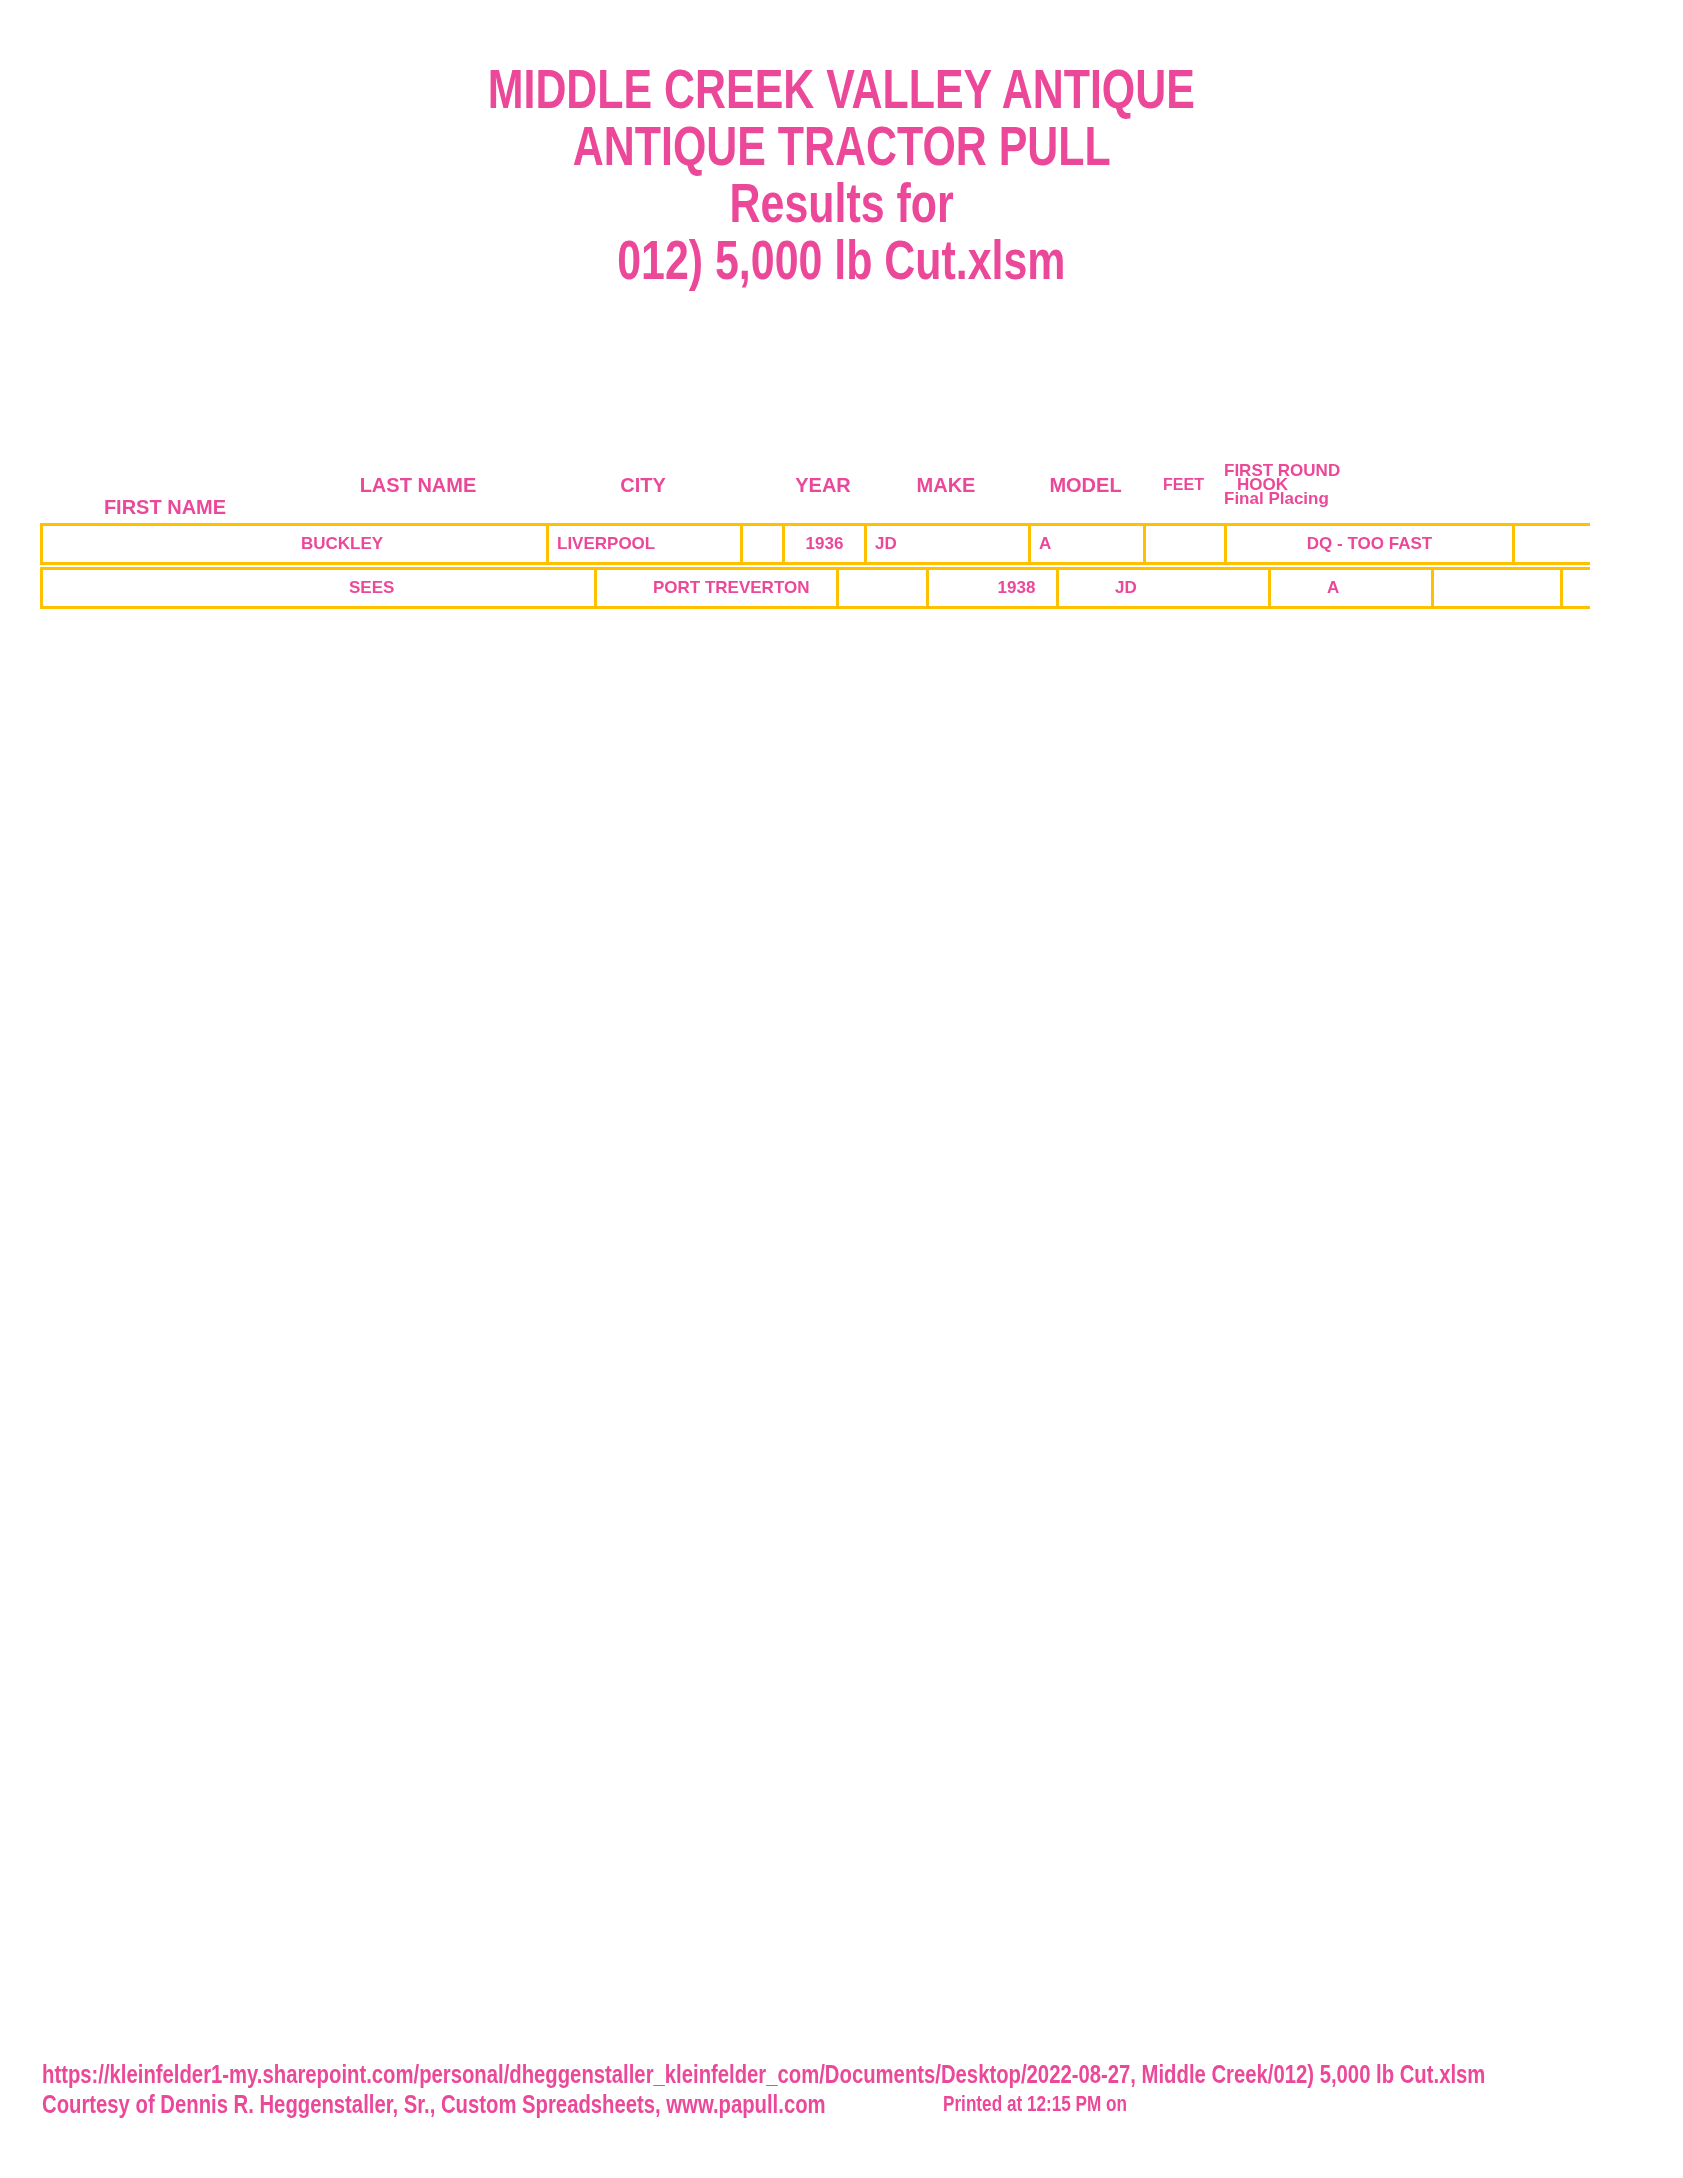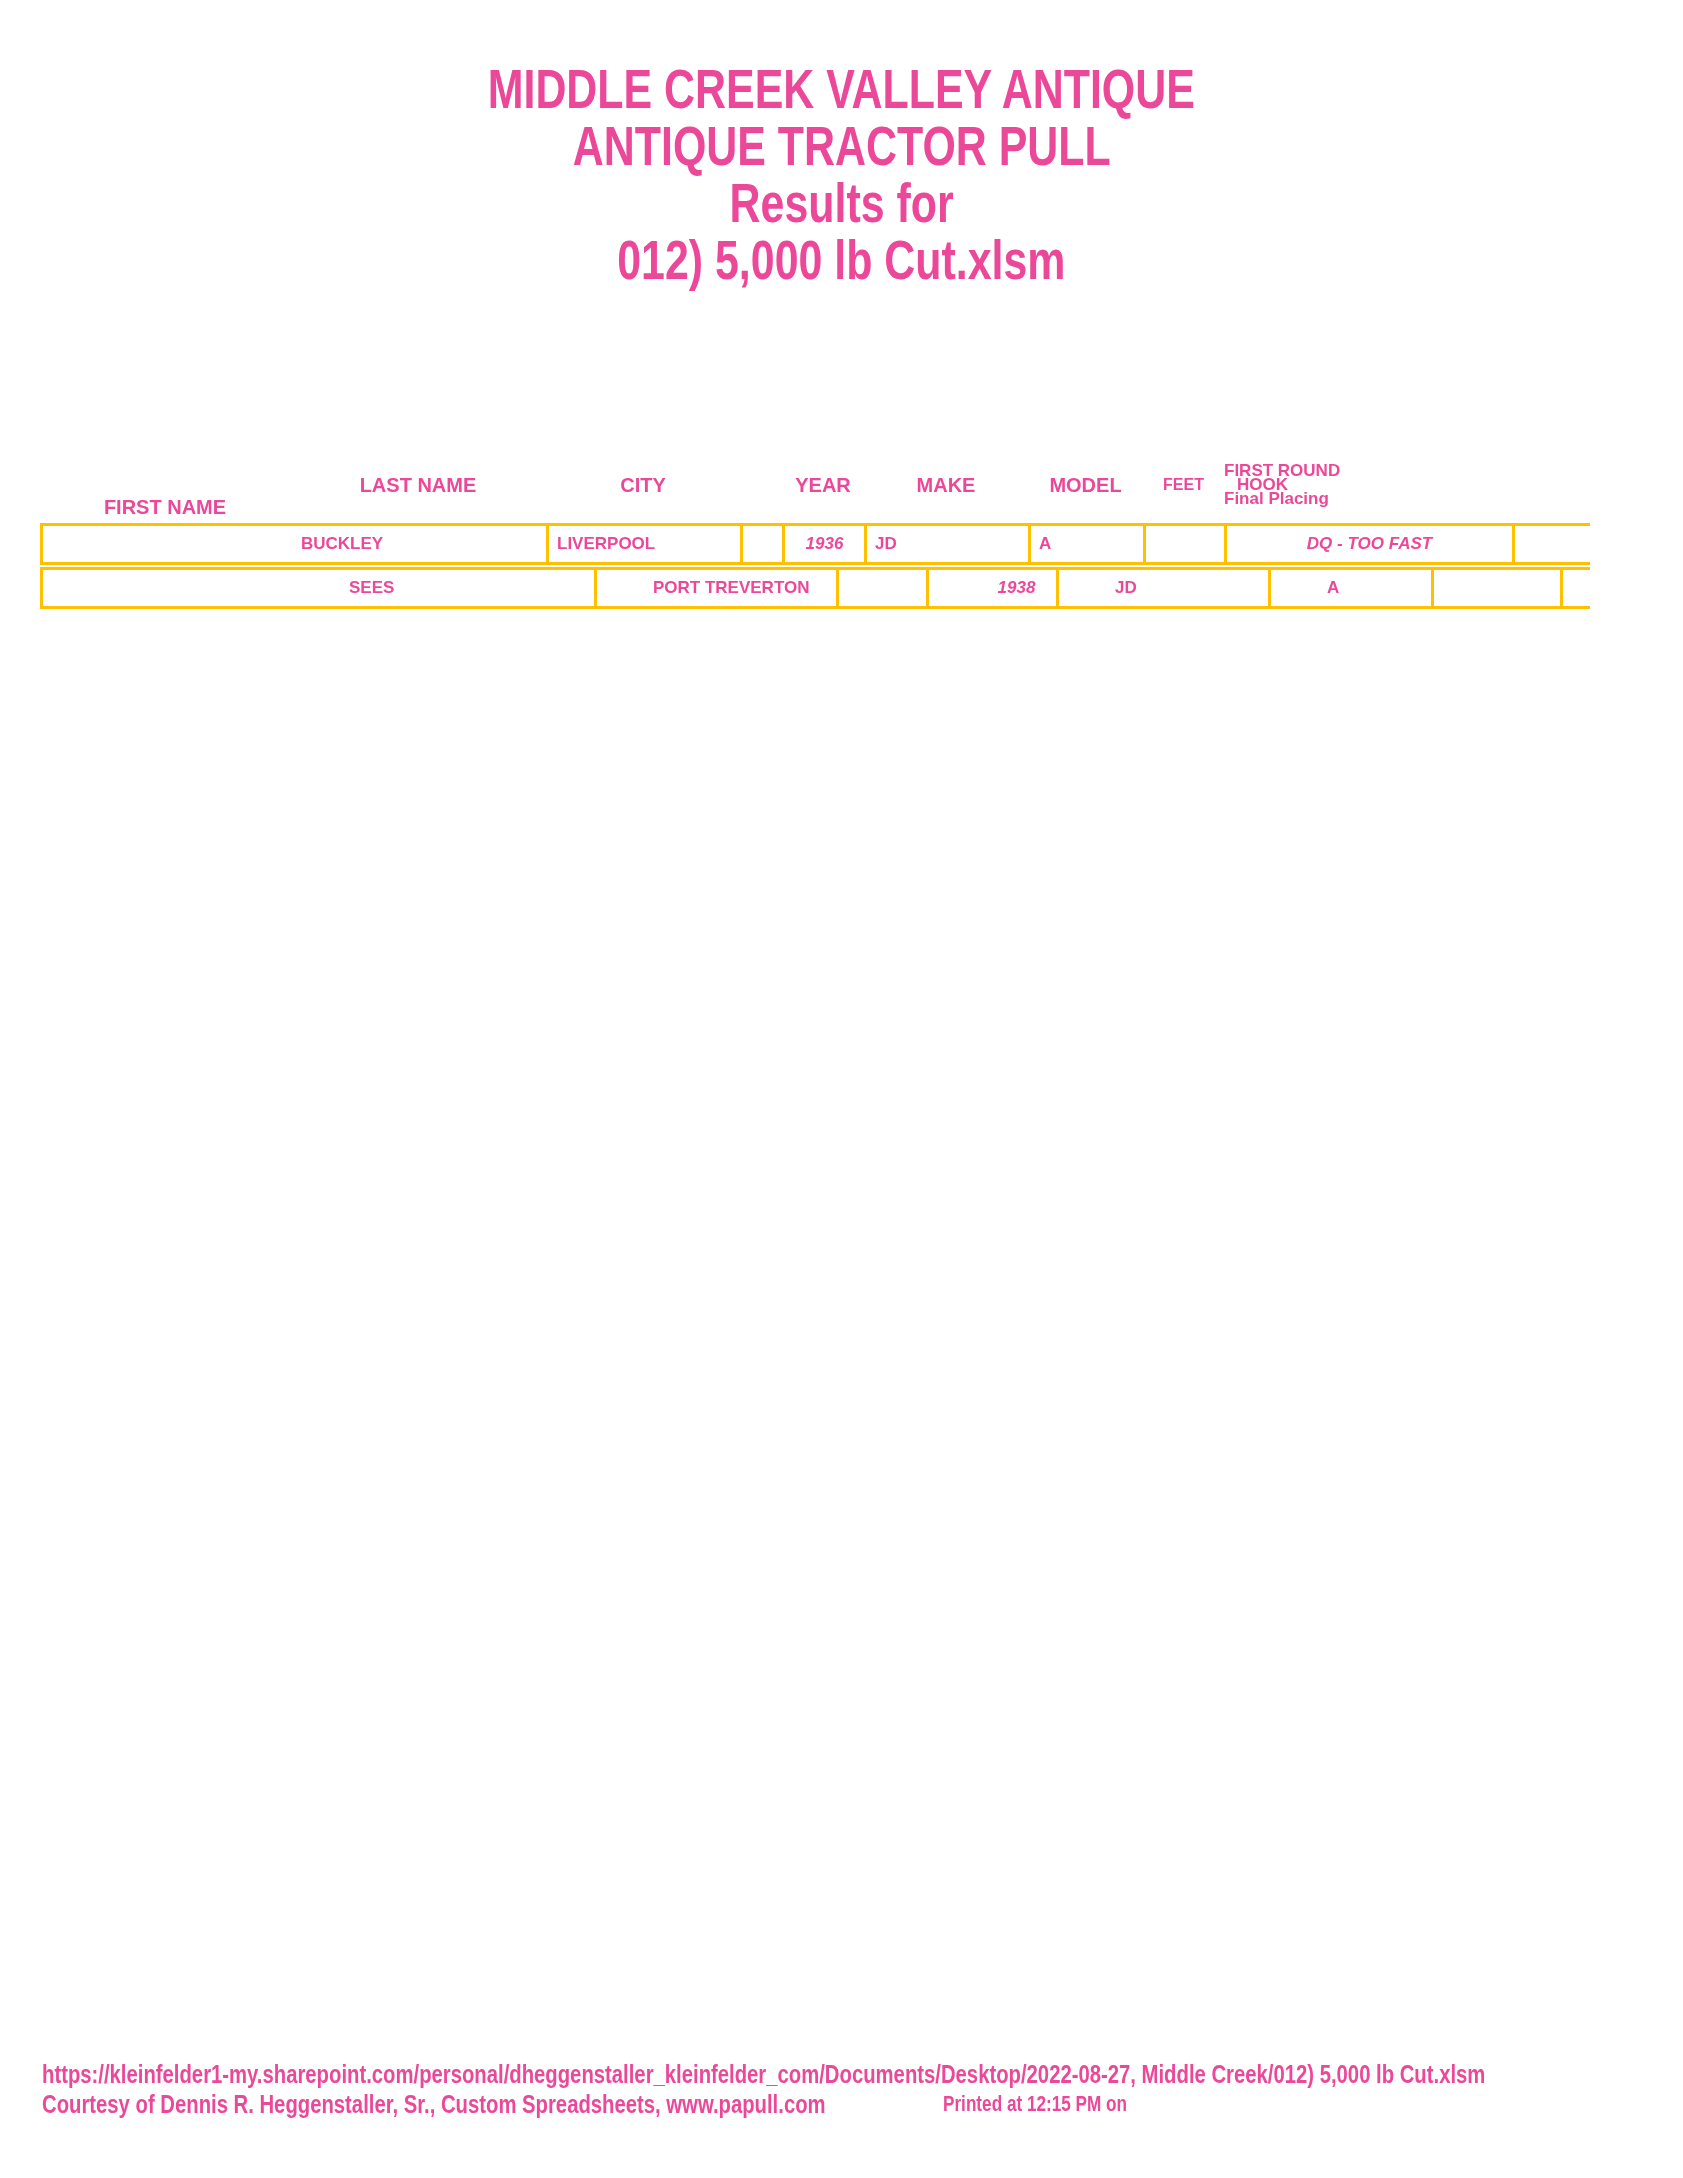--- a/index.html
+++ b/index.html
@@ -73,21 +73,21 @@
     flex: 0 0 auto;
     box-sizing: border-box;
     border-right: 3px solid var(--table-border, #FFC000);
     display: flex;
     align-items: center;
     font-size: 17px;
     padding-left: 8px;
     overflow: hidden;
     white-space: nowrap;
   }
-  .dcell.center { justify-content: center; padding-left: 0; font-style: italic; }
+  .dcell.center { justify-content: center; padding-left: 0; }
   .dcell.nobord { border-right: none; }
 
   
   .footer-url      { position: absolute; left: 42px;  top: 2059px; font-size: 26px; line-height: 30px; white-space: nowrap; }
   .footer-courtesy { position: absolute; left: 42px;  top: 2089px; font-size: 26px; line-height: 30px; white-space: nowrap; }
   .footer-printed  { position: absolute; left: 943px; top: 2089px; font-size: 22px; line-height: 30px; white-space: nowrap; }
 </style>
 </head>
 <body>
 

